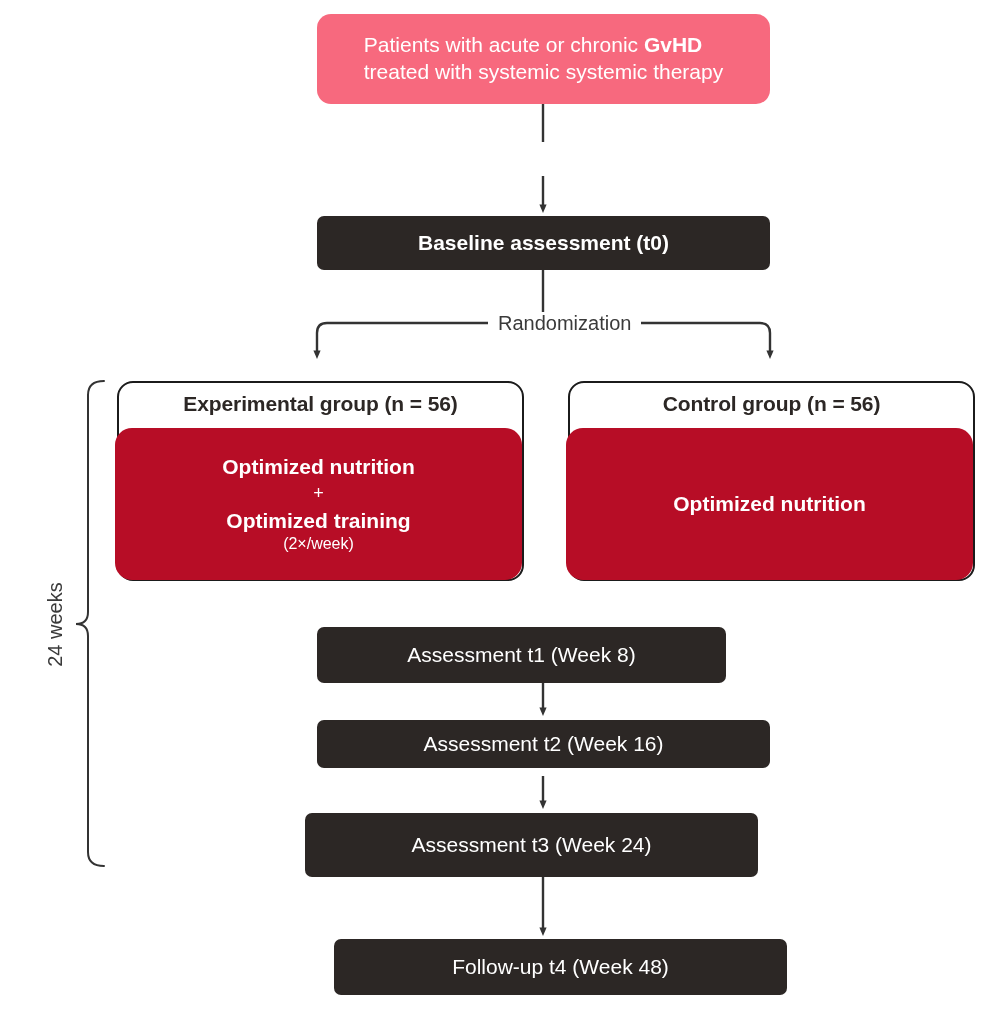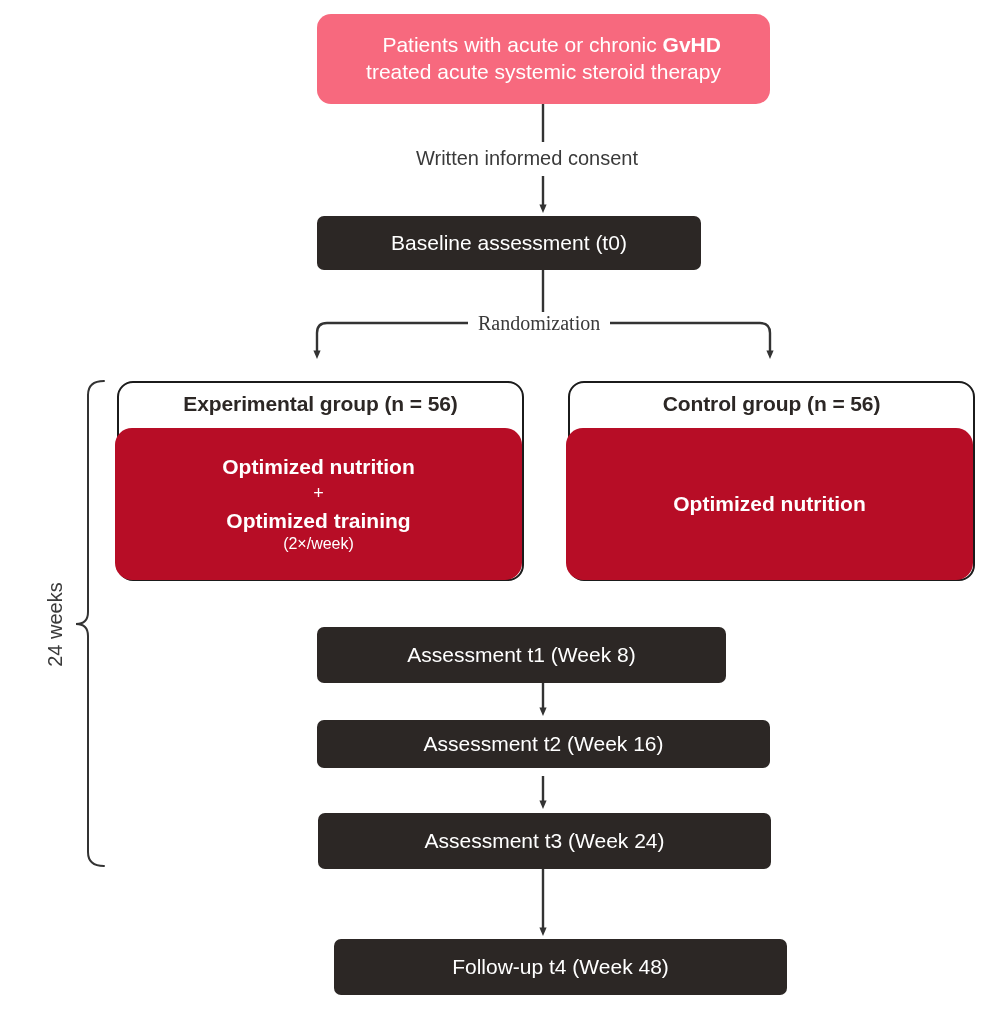--- a/index.html
+++ b/index.html
@@ -19,21 +19,21 @@
     overflow: hidden;
   }
 
   
   .node {
     position: absolute;
     box-sizing: border-box;
     display: flex;
     align-items: center;
     justify-content: center;
-    text-align: right;
+    text-align: left;
     line-height: 1.28;
   }
 
   .node-pink {
     background: #F7697E;
     color: #ffffff;
     border-radius: 14px;
     font-size: 21px;
   }
   .node-pink b { font-weight: 700; }
@@ -155,29 +155,28 @@
              L88,612
              Q88,624 76,624
              Q88,624 88,636
              L88,852
              Q88,866 104,866" fill="none" stroke="#333333" stroke-width="2" stroke-linecap="round"></path>
   </svg>
 
   <div class="node node-pink" style="left:317px; top:14px; width:453px; height:90px;">
     <div>
       <span>Patients with acute or chronic </span><b>GvHD</b><br>
-      <span>treated acute systemic steroid therapy</span>
+      <span>treated with systemic systemic therapy</span>
     </div>
   </div>
 
-  <div class="edge-label" style="left:406px; top:147px;">Written informed consent</div>
-
-  <div class="node node-dark" style="left:317px; top:216px; width:384px; height:54px;">Baseline assessment (t0)</div>
-
-  <div class="edge-label" style="left:468px; top:312px;font-family:Liberation Serif, serif;">Randomization</div>
+
+  <div class="node node-dark" style="left:317px; top:216px; width:453px; height:54px;font-weight:bold;">Baseline assessment (t0)</div>
+
+  <div class="edge-label" style="left:488px; top:312px;">Randomization</div>
 
   <div class="node group-outer" style="left:117px; top:381px; width:407px; height:200px;">
     <div class="group-title">Experimental group (n = 56)</div>
   </div>
   <div class="group-red" style="left:115px; top:428px; width:407px; height:152px;">
     <div class="red-inner">
       <div class="red-strong">Optimized nutrition</div>
       <div class="red-plus">+</div>
       <div class="red-strong">Optimized training</div>
       <div class="red-sub">(2×/week)</div>
@@ -190,19 +189,19 @@
   <div class="group-red" style="left:566px; top:428px; width:407px; height:152px;">
     <div class="red-inner">
       <div class="red-strong">Optimized nutrition</div>
     </div>
   </div>
 
   <div class="node node-dark" style="left:317px; top:627px; width:409px; height:56px;">Assessment t1 (Week 8)</div>
 
   <div class="node node-dark" style="left:317px; top:720px; width:453px; height:48px;">Assessment t2 (Week 16)</div>
 
-  <div class="node node-dark" style="left:318px; top:813px; width:453px; height:56px;">Assessment t3 (Week 24)</div>
+  <div class="node node-dark" style="left:305px; top:813px; width:453px; height:64px;">Assessment t3 (Week 24)</div>
 
   <div class="node node-dark" style="left:334px; top:939px; width:453px; height:56px;">Follow-up t4 (Week 48)</div>
 
   <div class="bracket-label" style="left:-5px; top:613px; width:120px; text-align:center;">24 weeks</div>
 
 </div>
 
 </body></html>

